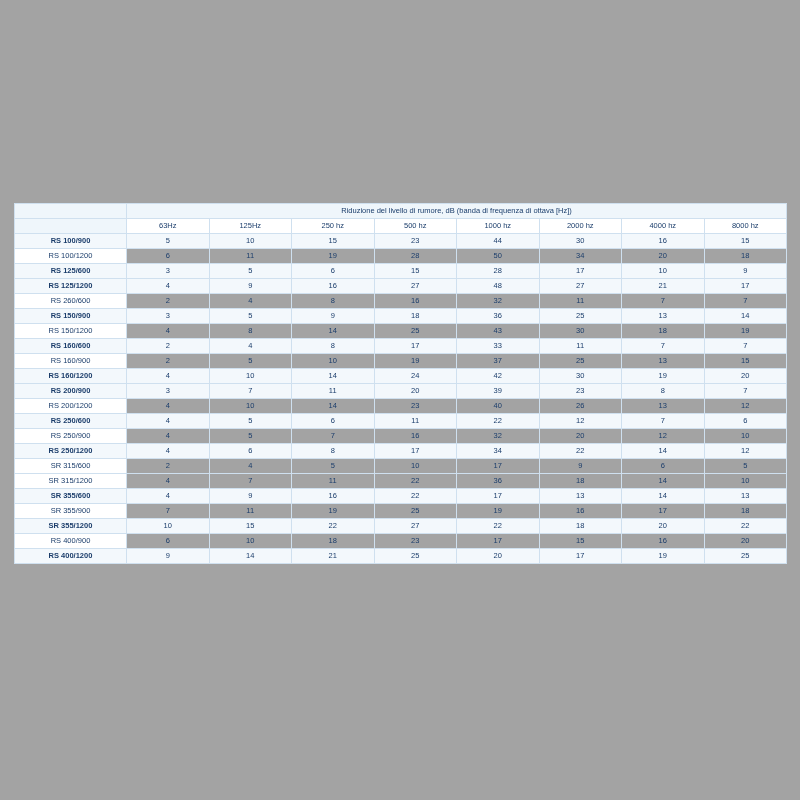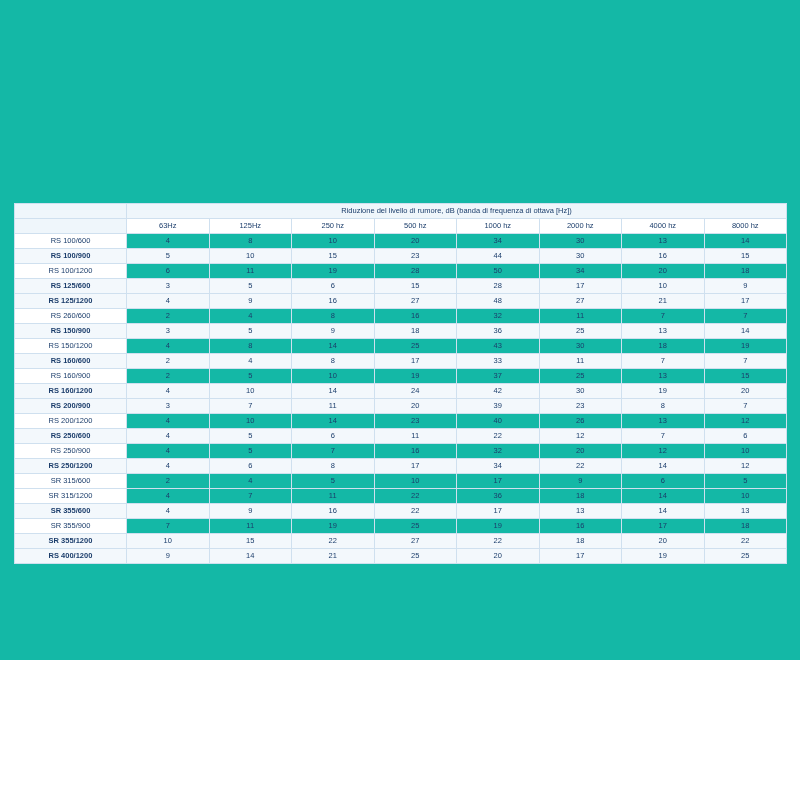--- a/index.html
+++ b/index.html
@@ -6,22 +6,22 @@
     margin: 0;
     padding: 0;
     width: 800px;
     height: 800px;
     background: #ffffff;
     font-family: "Liberation Sans", sans-serif;
   }
   #page {
     position: relative;
     width: 800px;
-    height: 660px;
-    background: #14b8a6;
+    height: 800px;
+    background: #a3a3a3;
   }
   #table-wrap {
     position: absolute;
     left: 14px;
     top: 203px;
     width: 772px;
   }
   table.noise-table {
     border-collapse: collapse;
     width: 772px;
@@ -104,31 +104,20 @@
           <td class="head-freq">125Hz</td>
           <td class="head-freq">250 hz</td>
           <td class="head-freq">500 hz</td>
           <td class="head-freq">1000 hz</td>
           <td class="head-freq">2000 hz</td>
           <td class="head-freq">4000 hz</td>
           <td class="head-freq">8000 hz</td>
         </tr>
       </thead>
       <tbody id="table-body">
-          <tr>
-            <td class="model-cell">RS 100/600</td>
-            <td>4</td>
-            <td>8</td>
-            <td>10</td>
-            <td>20</td>
-            <td>34</td>
-            <td>30</td>
-            <td>13</td>
-            <td>14</td>
-          </tr>
           <tr class="alt">
             <td class="model-cell">RS 100/900</td>
             <td>5</td>
             <td>10</td>
             <td>15</td>
             <td>23</td>
             <td>44</td>
             <td>30</td>
             <td>16</td>
             <td>15</td>
@@ -334,20 +323,31 @@
           <tr class="alt">
             <td class="model-cell">SR 355/1200</td>
             <td>10</td>
             <td>15</td>
             <td>22</td>
             <td>27</td>
             <td>22</td>
             <td>18</td>
             <td>20</td>
             <td>22</td>
+          </tr>
+          <tr>
+            <td class="model-cell">RS 400/900</td>
+            <td>6</td>
+            <td>10</td>
+            <td>18</td>
+            <td>23</td>
+            <td>17</td>
+            <td>15</td>
+            <td>16</td>
+            <td>20</td>
           </tr>
           <tr class="alt">
             <td class="model-cell">RS 400/1200</td>
             <td>9</td>
             <td>14</td>
             <td>21</td>
             <td>25</td>
             <td>20</td>
             <td>17</td>
             <td>19</td>

